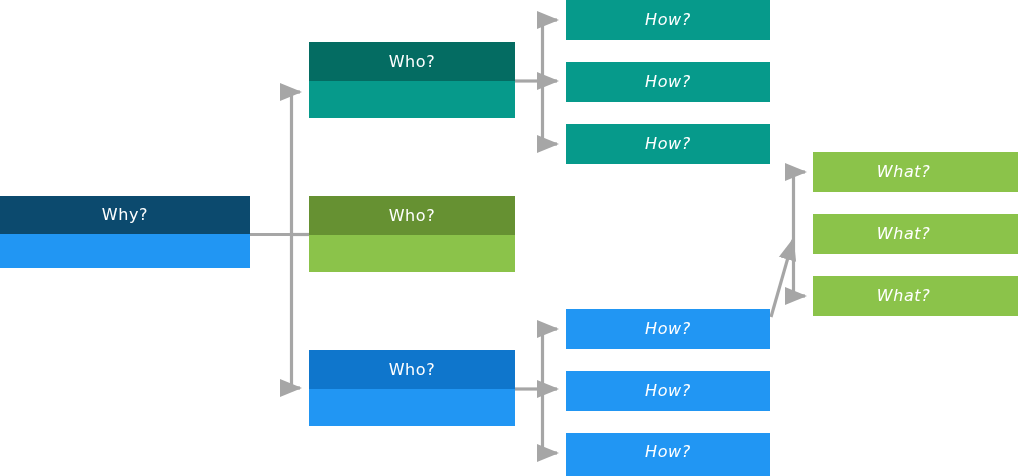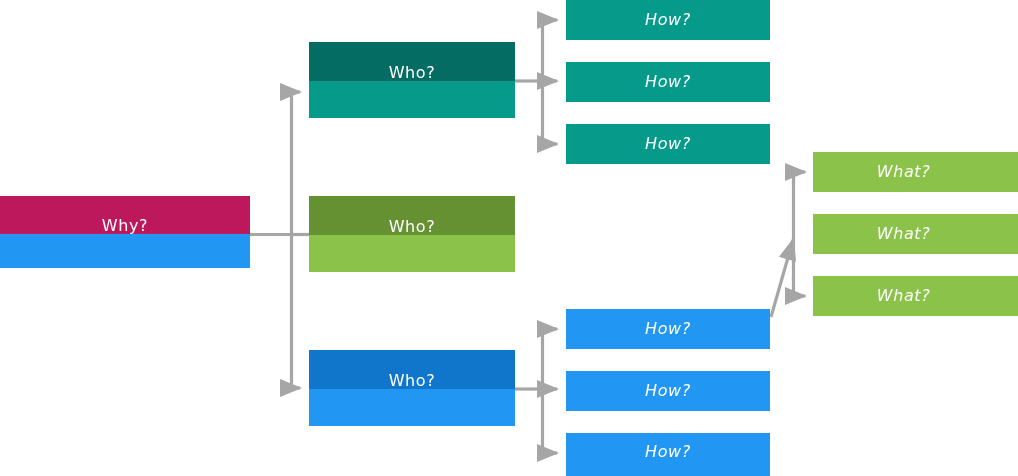--- a/index.html
+++ b/index.html
@@ -29,21 +29,21 @@
     display: block;
     overflow: hidden;
   }
   
   .node .band-top {
     position: absolute;
     left: 0;
     top: 0;
     width: 100%;
     display: flex;
-    align-items: flex-end;
+    align-items: center;
     justify-content: center;
   }
   .node .band-bottom {
     position: absolute;
     left: 0;
     bottom: 0;
     width: 100%;
   }
   .node .label {
     color: #ffffff;
@@ -103,21 +103,21 @@
 
     <g fill="none" stroke="#a6a6a6" stroke-width="3.2">
       <path d="M 771 317 L 793 240" marker-end="url(#arrow)"></path>
       <path d="M 793.5 172 L 793.5 296"></path>
       <path d="M 793.5 172 L 805 172" marker-end="url(#arrow)"></path>
       <path d="M 793.5 296 L 805 296" marker-end="url(#arrow)"></path>
     </g>
   </svg>
 
   <div class="node" style="left:0px; top:196px; width:250px; height:72px;">
-    <div class="band-top" style="height:38px; background:#be185d;">
+    <div class="band-top" style="height:38px; background:#0c4a6e;">
       <span class="label">Why?</span>
     </div>
     <div class="band-bottom" style="height:34px; background:#2196f3;"></div>
   </div>
 
   <div class="node" style="left:309px; top:42px; width:206px; height:76px;">
     <div class="band-top" style="height:39px; background:#046c62;">
       <span class="label">Who?</span>
     </div>
     <div class="band-bottom" style="height:37px; background:#069a8b;"></div>

